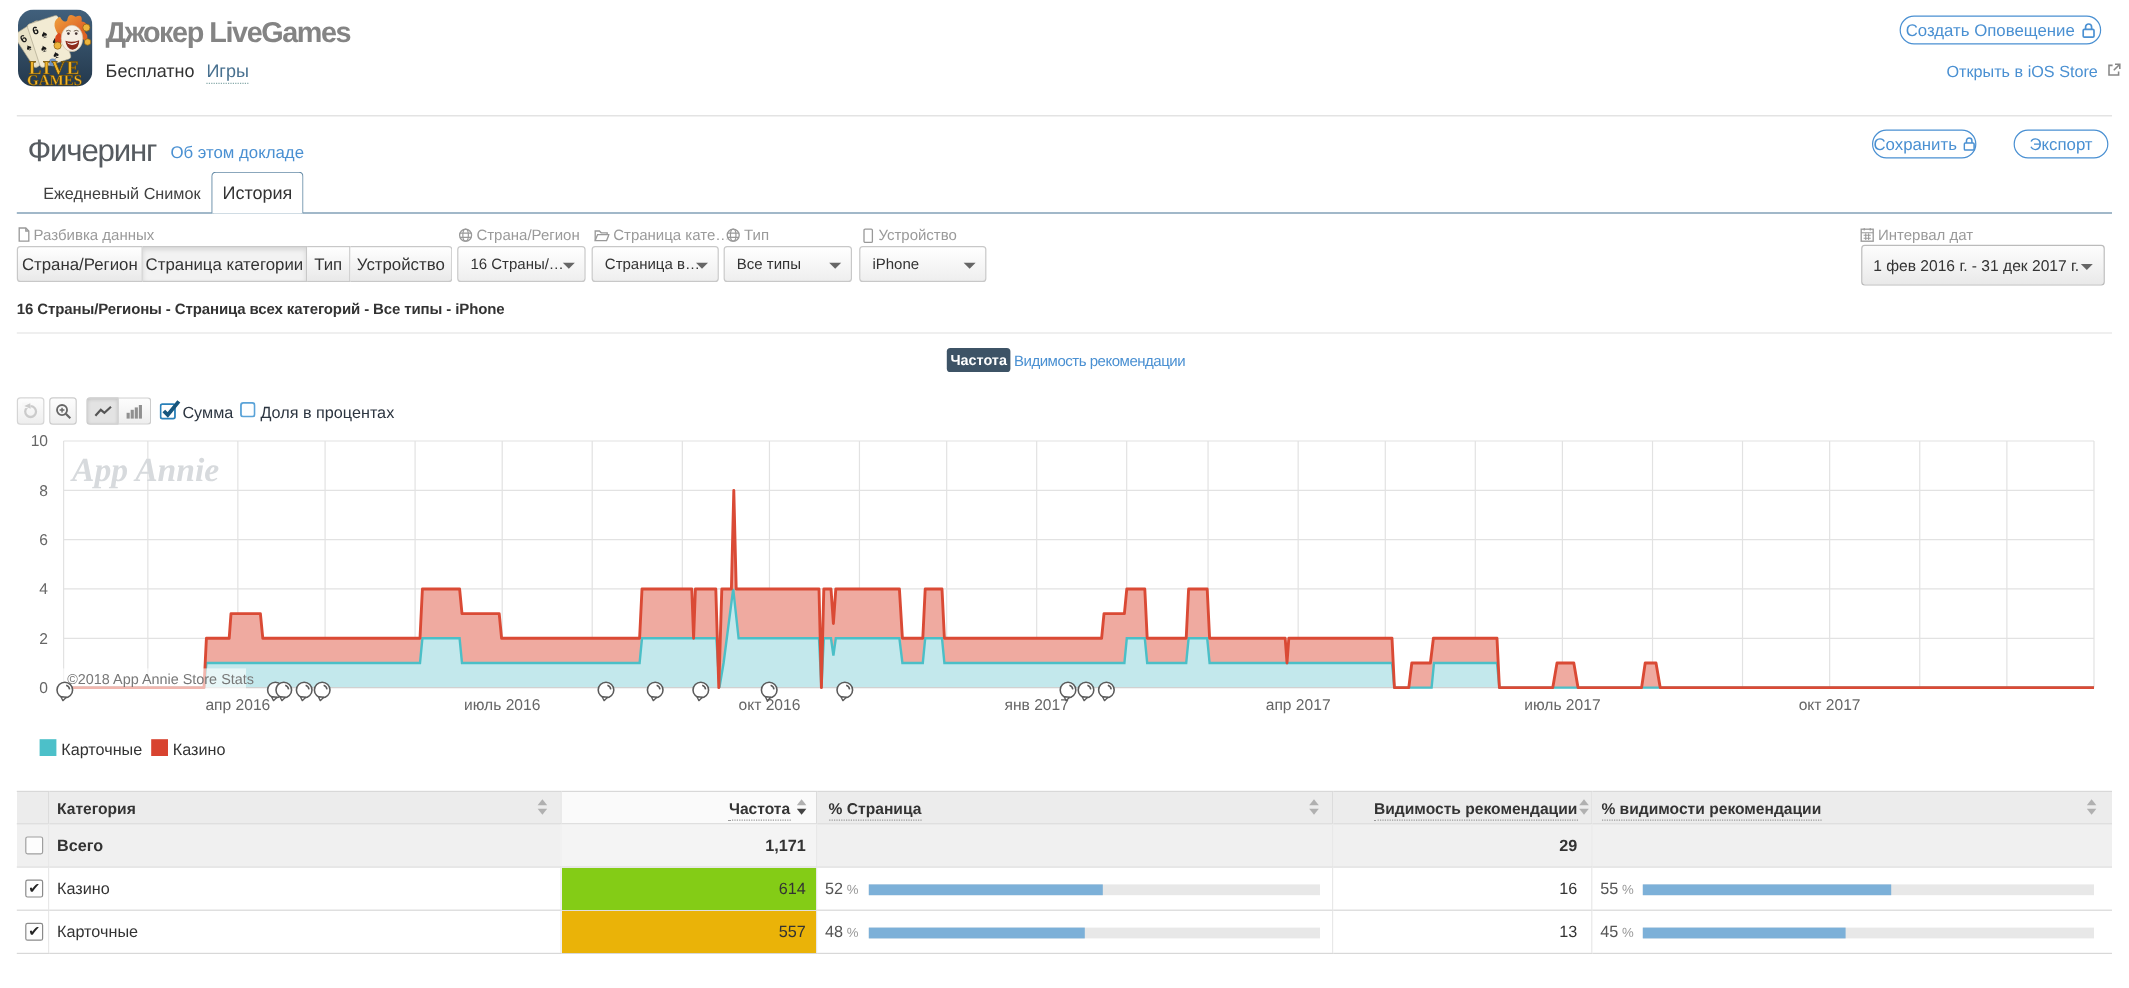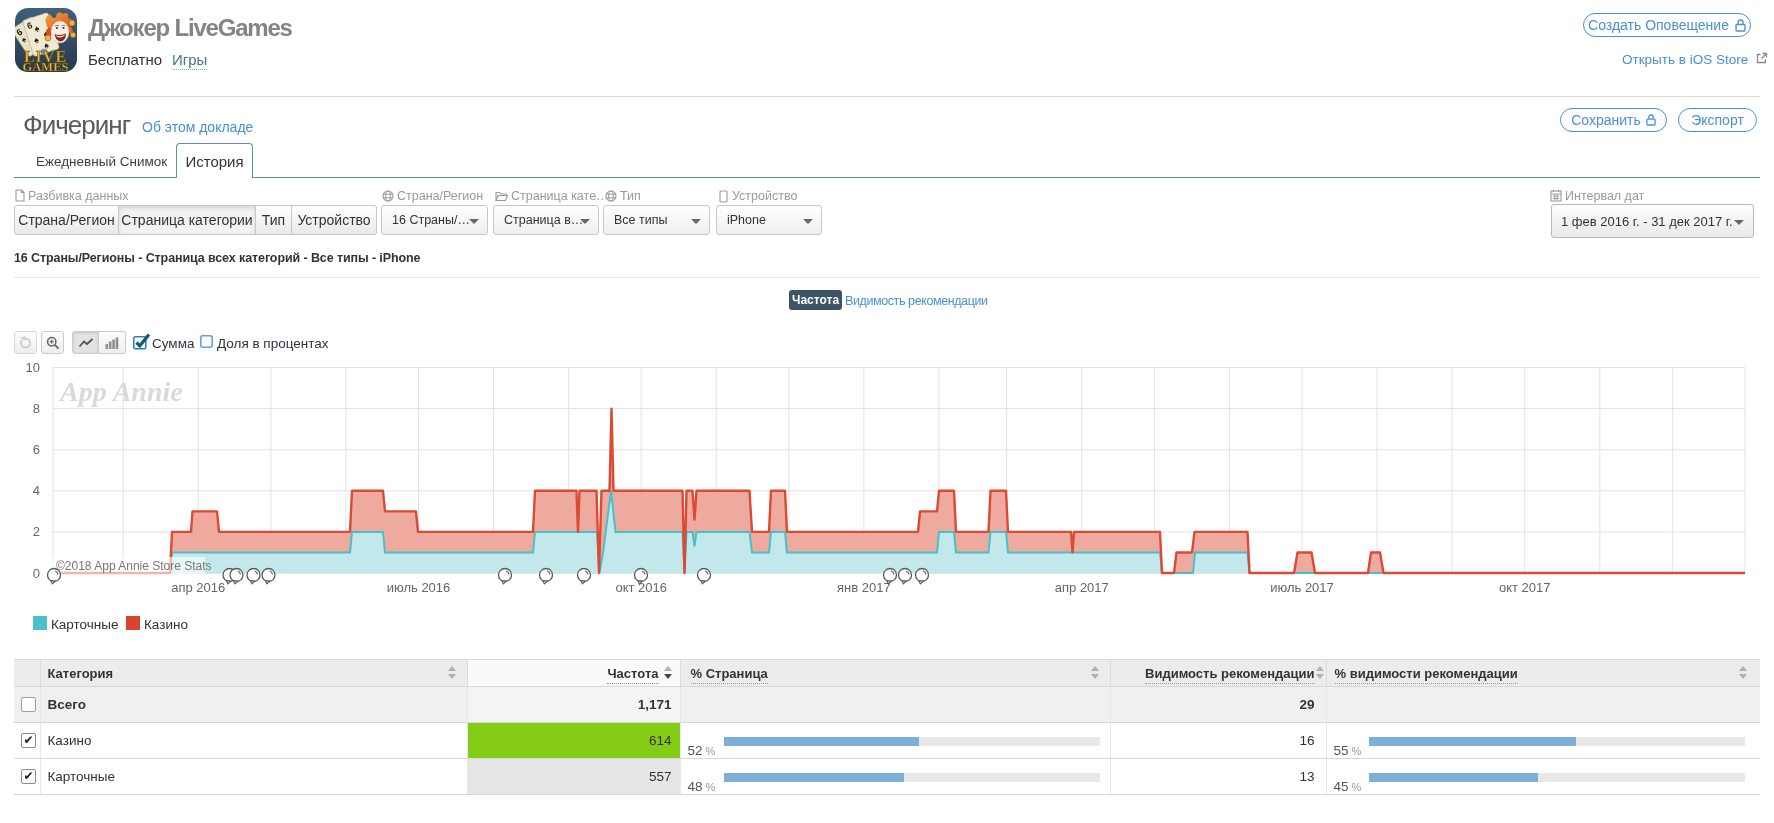--- a/index.html
+++ b/index.html
@@ -72,21 +72,21 @@
 <div class="abs" style="left:1622px; top:52px; font-size:13.5px; color:#4a90d2;">Открыть в iOS Store
   <svg width="12" height="12" viewBox="0 0 12 12" style="margin-left:4px;">
       <path d="M4.5 2.5 H1.5 V10.5 H9.5 V7.5" fill="none" stroke="#888" stroke-width="1.3"></path>
       <path d="M6.5 1.5 H10.5 V5.5 M10.5 1.5 L5.5 6.5" fill="none" stroke="#888" stroke-width="1.3"></path>
     </svg>
 </div>
 <div class="abs" style="left:14px; top:96px; width:1746px; height:1px; background:#dddddd;"></div>
 
 <div class="abs" style="left:13px; top:110px; font-size:26px; color:#565b60; letter-spacing:-1px;margin-left:10px;">Фичеринг</div>
 <div class="abs" style="left:142px; top:119px; font-size:14px; color:#4a90d2;">Об этом докладе</div>
-<div class="pill" style="left:1560px; top:108px; width:107px; height:24px;">Сохранить
+<div class="pill" style="left:1560px; top:108px; width:87px; height:24px;">Сохранить
   <svg width="10" height="12" viewBox="0 0 11 13" style="margin-left:5px;">
       <rect x="1" y="5.5" width="9" height="6.5" rx="1" fill="none" stroke="#4a90d2" stroke-width="1.4"></rect>
       <path d="M3 5.5 V3.5 a2.5 2.5 0 0 1 5 0 V5.5" fill="none" stroke="#4a90d2" stroke-width="1.4"></path>
     </svg>
 </div>
 <div class="pill" style="left:1678px; top:108px; width:79px; height:24px;">Экспорт</div>
 
 <div class="abs" style="left:14px; top:177px; width:1746px; height:1px; background:#648aa6;"></div>
 <div class="abs" style="left:36px; top:154px; font-size:13.5px; color:#404040;">Ежедневный Снимок</div>
 <div class="abs" style="left:176px; top:143px; width:77px; height:35px; background:#fff; border:1px solid #648aa6; border-bottom:none; border-radius:4px 4px 0 0; display:flex; align-items:center; justify-content:center; font-size:15px; color:#333;">История</div>
@@ -287,21 +287,21 @@
 .tbl td { height:36px; position:relative; border-left:1px solid #e8e8e8; }
 .tbl th:first-child, .tbl td:first-child { border-left:none; }
 .du { border-bottom:1px dotted #999; padding-bottom:2px; }
 .sortud { display:inline-block; width:9px; height:14px; position:absolute; }
 .sortud:before { content:""; position:absolute; top:0; left:0; border-left:4.5px solid transparent; border-right:4.5px solid transparent; border-bottom:5.5px solid #b0b0b0; }
 .sortud:after { content:""; position:absolute; top:8px; left:0; border-left:4.5px solid transparent; border-right:4.5px solid transparent; border-top:5.5px solid #b0b0b0; }
 .sortdesc:after { border-top-color:#444 !important; }
 .tbl th.num, .tbl td.num { text-align:right; padding-right:8px; }
 .bar { position:absolute; left:43px; right:10px; top:13.5px; height:9px; background:#e8e8e8; }
 .bar > div { height:9px; background:#7cb0d8; }
-.pct { position:absolute; left:7px; top:20px; color:#555;text-align:center; }
+.pct { position:absolute; left:7px; top:10px; color:#555;text-align:center; }
 .pct span { color:#9a9a9a; font-size:11px; }
 .cb { position:absolute; left:7px; top:10px; width:15px; height:15px; background:#fdfdfd; border:1px solid #8a8a8a; border-radius:2px; font-size:12px; line-height:13px; text-align:center; color:#222; }
 </style>
 <table class="tbl" cellspacing="0">
   <colgroup>
       <col style="width:26px">
       <col style="width:427px">
       <col style="width:213px">
       <col style="width:430px">
       <col style="width:216px">
@@ -344,21 +344,21 @@
           <span class="bar" style="left:42px; right:15px;">
             <div style="width:55%;"></div>
           </span>
         </td>
   </tr>
   <tr>
     <td>
           <span class="cb">✔</span>
         </td>
     <td style="padding-left:7px;">Карточные</td>
-    <td class="num" style="background:#e5e5e5;">557</td>
+    <td class="num" style="background:#eab308;">557</td>
     <td>
           <span class="pct">48<span> %</span></span>
           <span class="bar">
             <div style="width:48%;"></div>
           </span>
         </td>
     <td class="num" style="padding-right:11px;">13</td>
     <td>
           <span class="pct">45<span> %</span></span>
           <span class="bar" style="left:42px; right:15px;">

